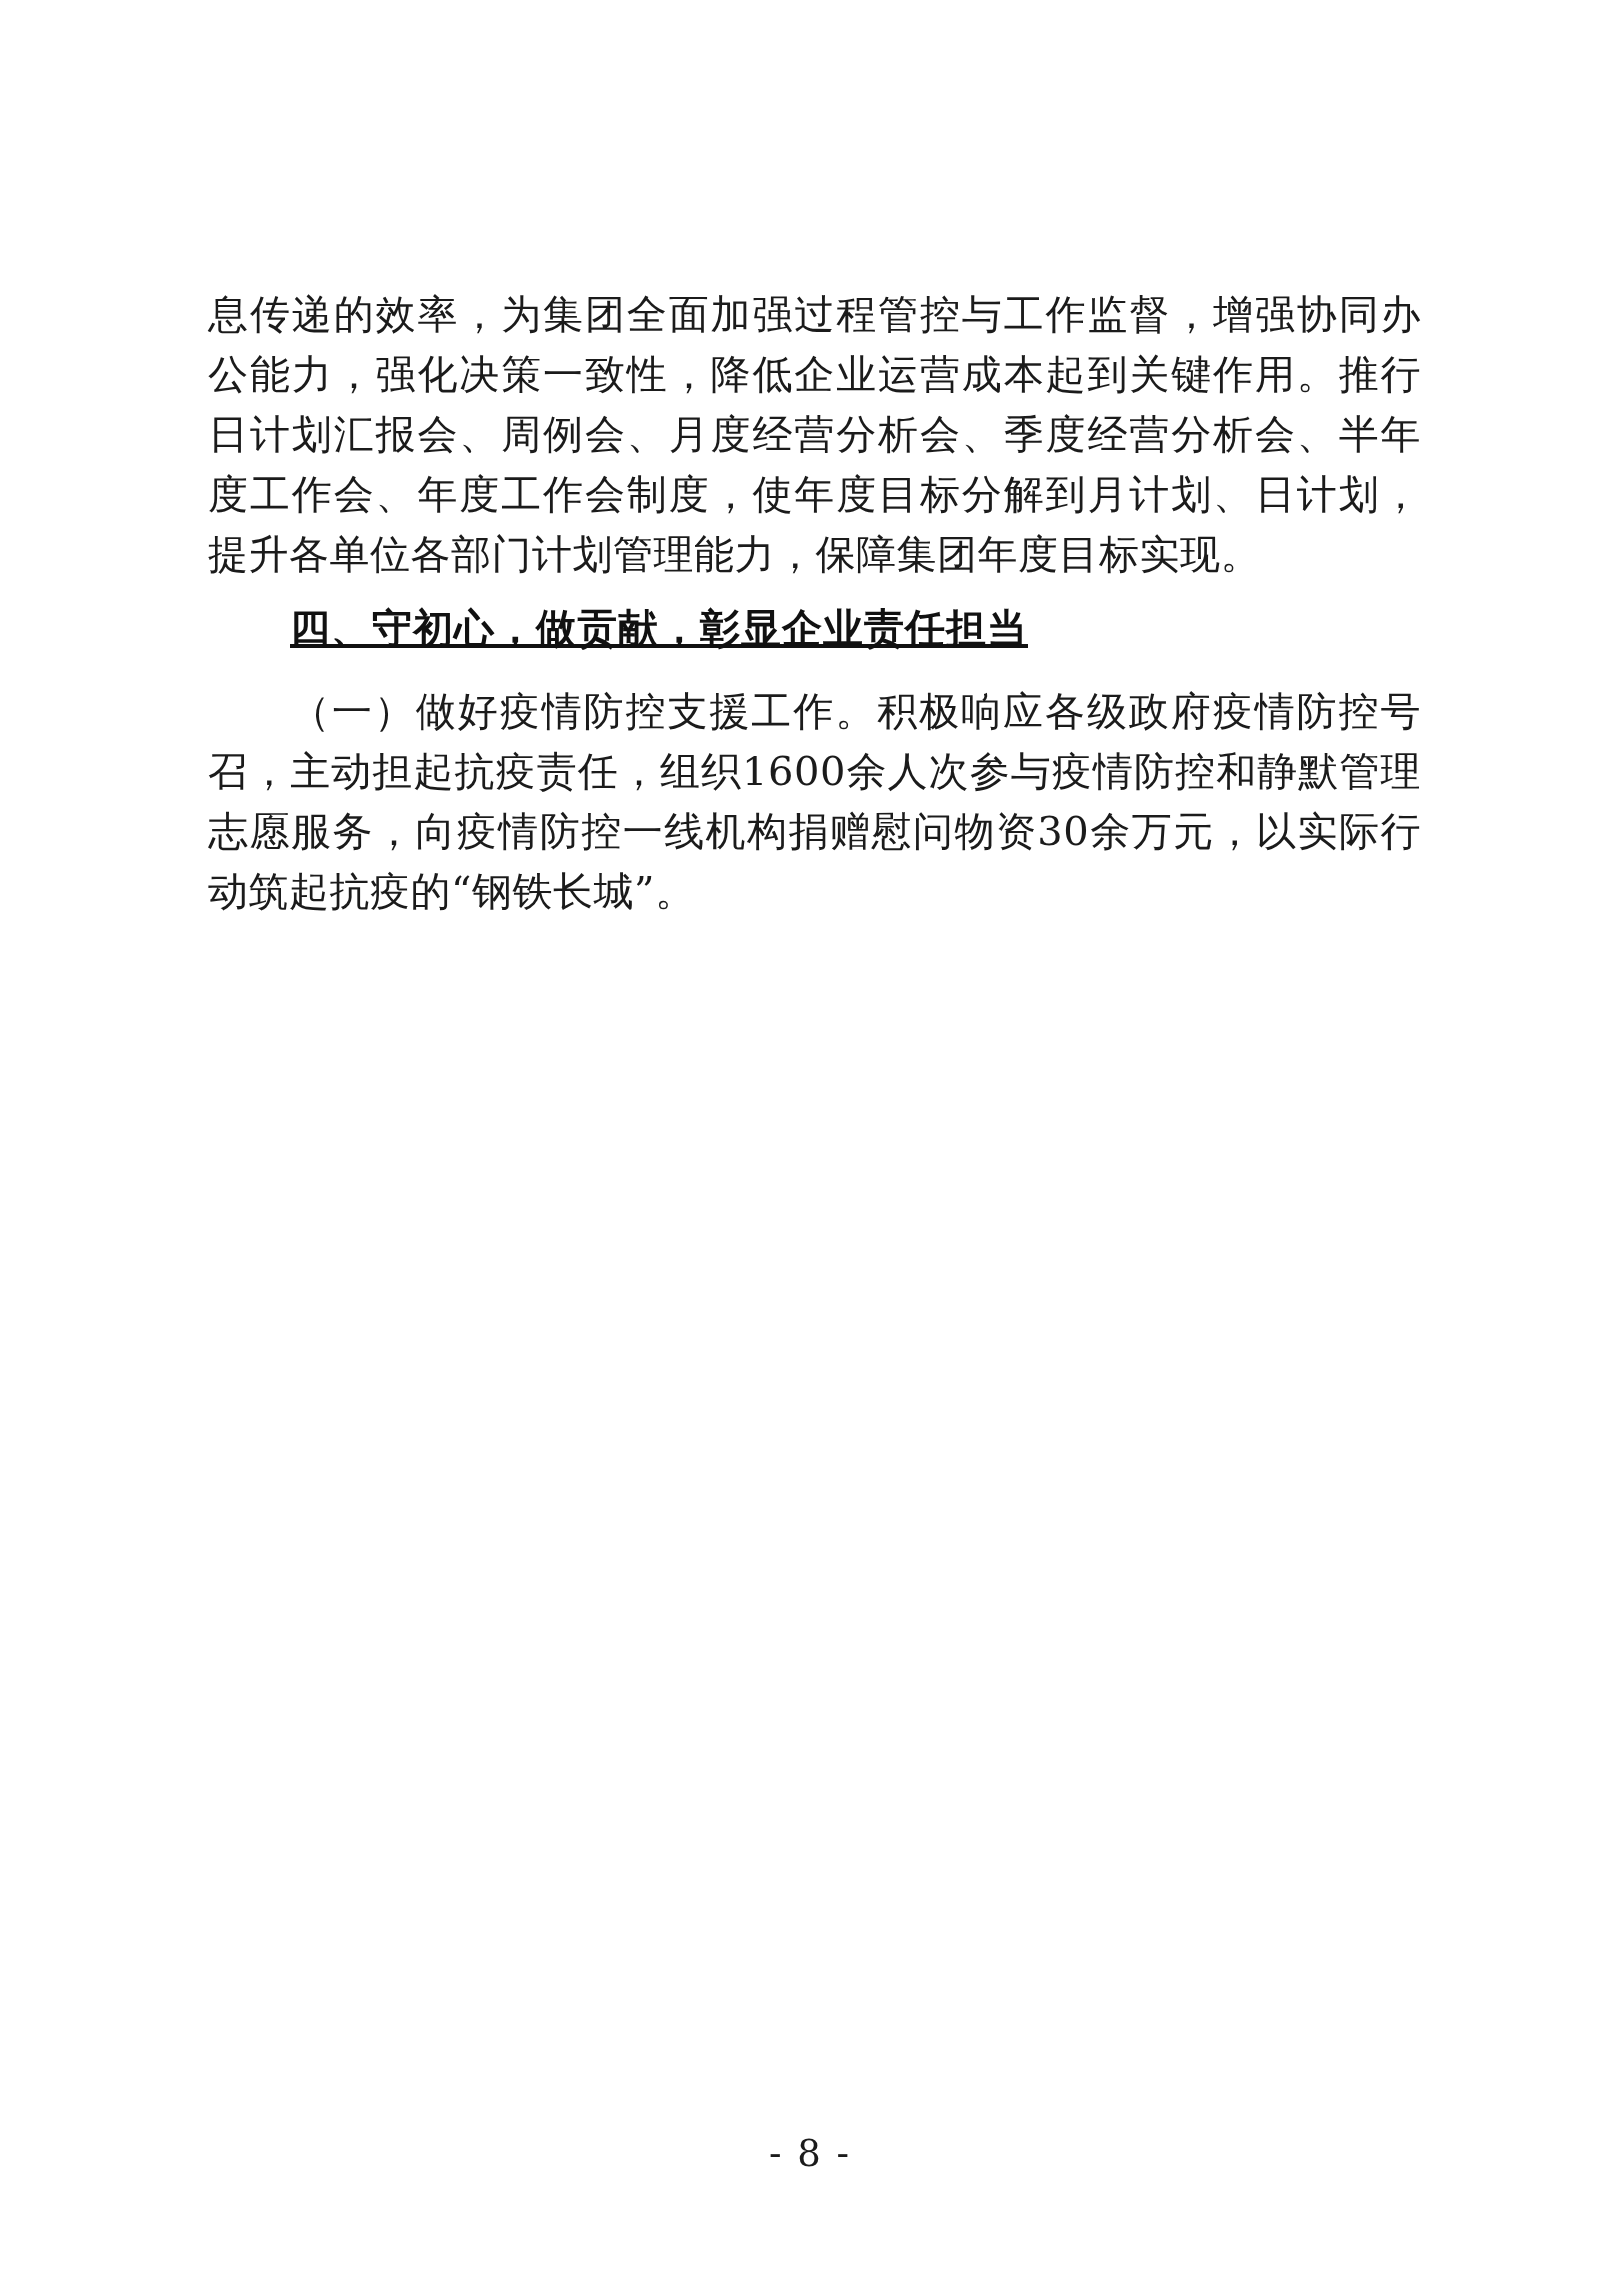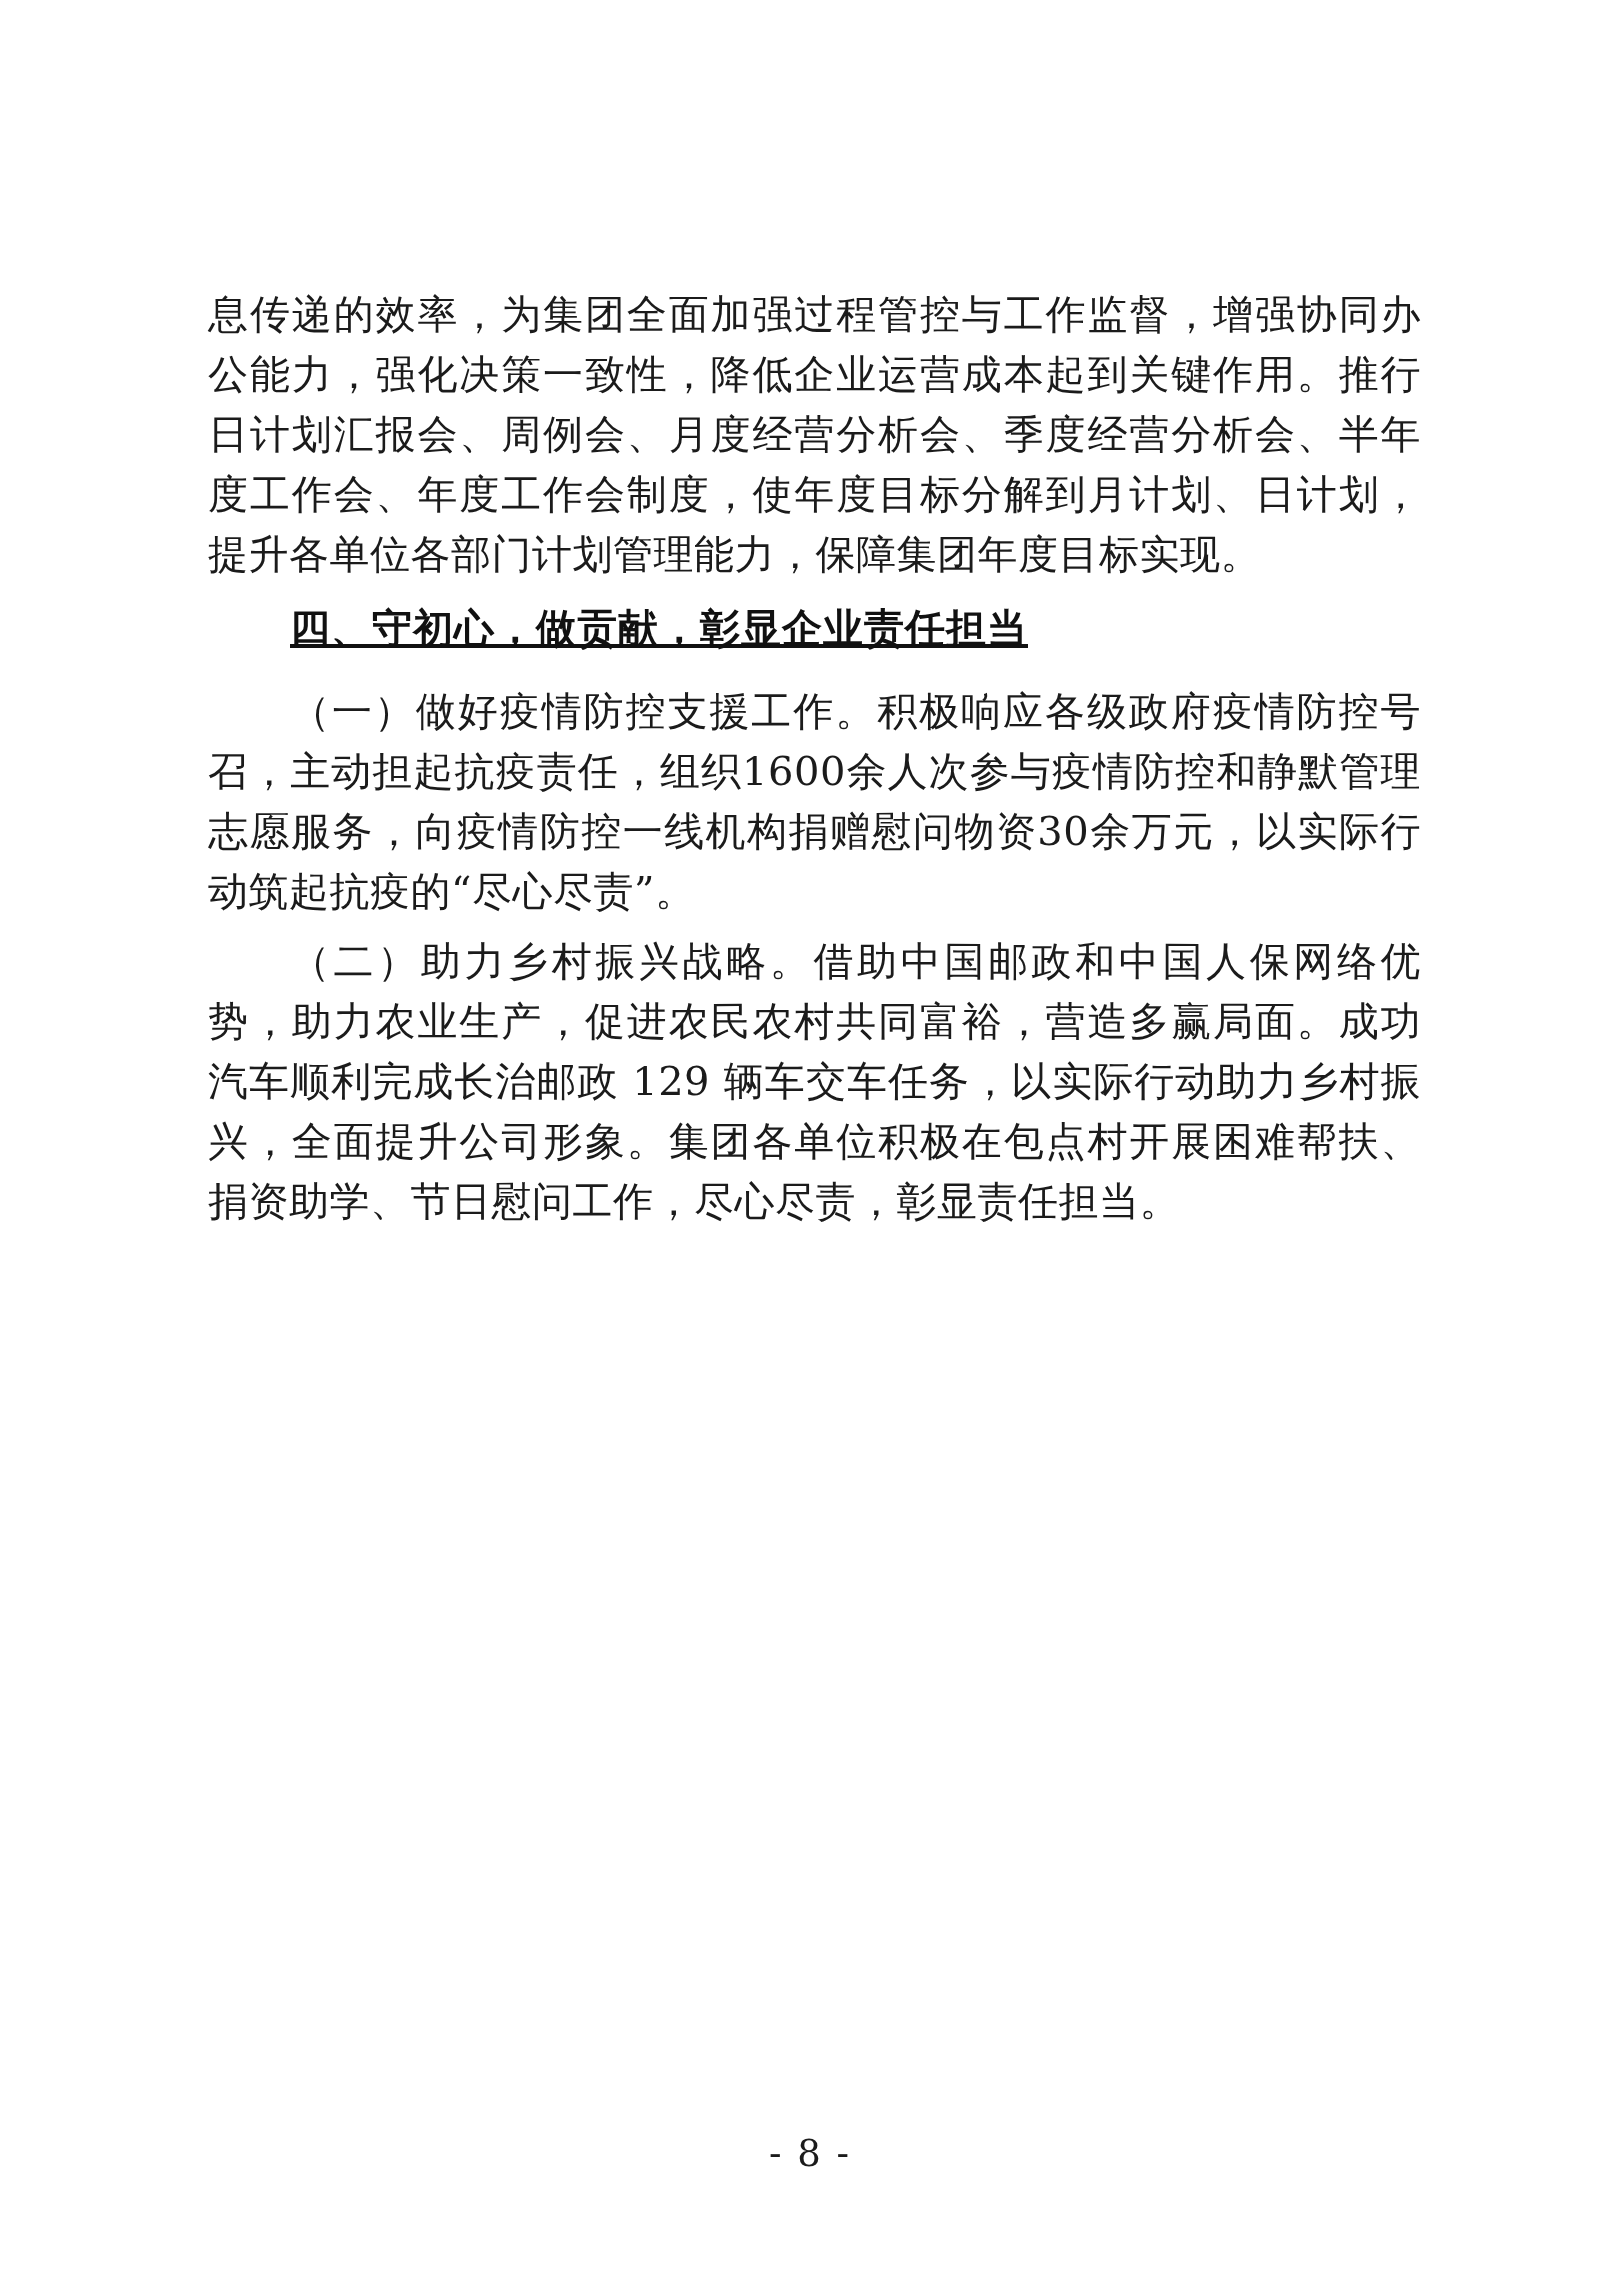--- a/index.html
+++ b/index.html
@@ -66,25 +66,24 @@
 <div class="page">
   <div class="content">
 
     <p class="para">息传递的效率，为集团全面加强过程管控与工作监督，增强协同办公能力，强化决策一致性，降低企业运营成本起到关键作用。推行日计划汇报会、周例会、月度经营分析会、季度经营分析会、半年度工作会、年度工作会制度，使年度目标分解到月计划、日计划，提升各单位各部门计划管理能力，保障集团年度目标实现。</p>
 
     <h2 class="heading">四、守初心，做贡献，彰显企业责任担当</h2>
 
 
     <div class="gap"></div>
 
-    <p class="para indent">（一）做好疫情防控支援工作。积极响应各级政府疫情防控号召，主动担起抗疫责任，组织1600余人次参与疫情防控和静默管理志愿服务，向疫情防控一线机构捐赠慰问物资30余万元，以实际行动筑起抗疫的“尽心尽责”。</p>
+    <p class="para indent">（一）做好疫情防控支援工作。积极响应各级政府疫情防控号召，主动担起抗疫责任，组织1600余人次参与疫情防控和静默管理志愿服务，向疫情防控一线机构捐赠慰问物资30余万元，以实际行动筑起抗疫的“钢铁长城”。</p>
 
     <div class="gap"></div>
 
-    <p class="para indent">（二）助力乡村振兴战略。借助中国邮政和中国人保网络优势，助力农业生产，促进农民农村共同富裕，营造多赢局面。成功汽车顺利完成长治邮政 129 辆车交车任务，以实际行动助力乡村振兴，全面提升公司形象。集团各单位积极在包点村开展困难帮扶、捐资助学、节日慰问工作，尽心尽责，彰显责任担当。</p>
 
     <div class="gap"></div>
 
 
   </div>
 
   <div class="footer">- 8 -</div>
 </div>
 
 

